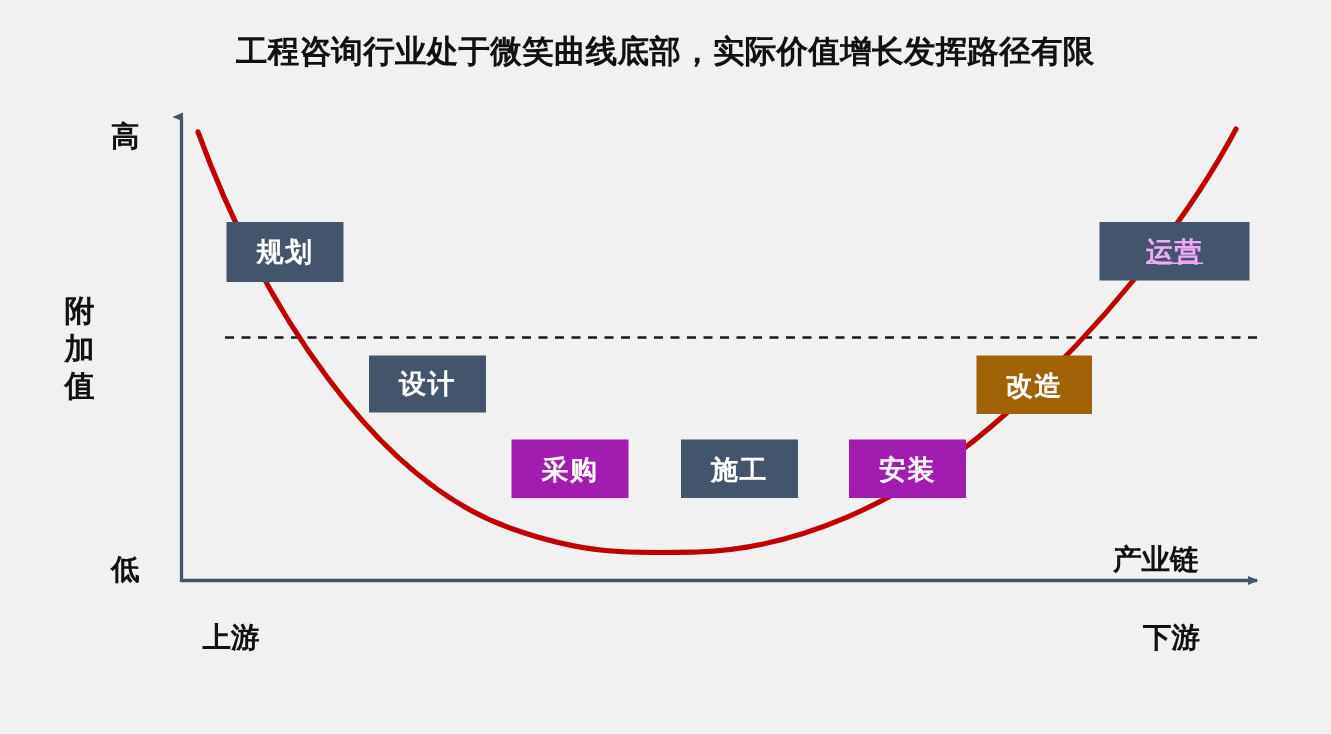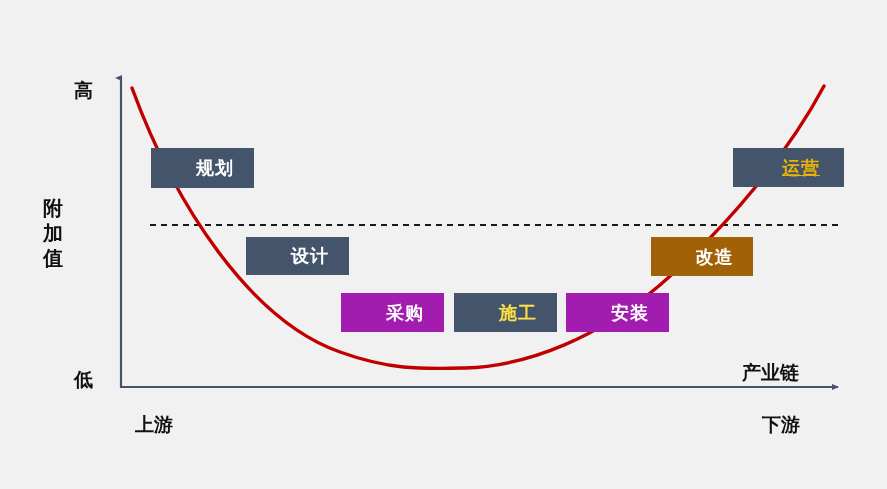--- a/index.html
+++ b/index.html
@@ -67,28 +67,28 @@
     position: absolute;
     background: #44556b;
     color: #ffffff;
     font-size: 18px;
     font-weight: bold;
     display: flex;
     align-items: center;
     justify-content: center;
     letter-spacing: 1px;
     white-space: nowrap;
-    padding-left: 25px;
   }
 </style>
 </head>
 <body>
 
 <div id="stage">
 
+  <div class="chart-title">工程咨询行业处于微笑曲线底部，实际价值增长发挥路径有限</div>
 
   <svg id="plot" viewBox="0 0 887 489" xmlns="http://www.w3.org/2000/svg">
     <defs>
       <marker id="arrow-up" markerWidth="8" markerHeight="8" refX="3" refY="6" orient="auto" markerUnits="userSpaceOnUse">
         <path d="M3,0 L6,7 L0,7 Z" fill="#44556b"></path>
       </marker>
       <marker id="arrow-right" markerWidth="8" markerHeight="8" refX="6" refY="3" orient="auto" markerUnits="userSpaceOnUse">
         <path d="M0,0 L7,3 L0,6 Z" fill="#44556b"></path>
       </marker>
     </defs>
@@ -115,19 +115,19 @@
   </div>
 
   <div class="axis-label" id="label-upstream">上游</div>
   <div class="axis-label" id="label-downstream">下游</div>
   <div class="axis-label" id="label-chain">产业链</div>
 
   <div id="stage-boxes">
       <div class="stage-box" style="left: 151px; top: 148px; width: 78px; height: 40px; background: rgb(68, 85, 107); color: rgb(255, 255, 255);">规划</div>
       <div class="stage-box" style="left: 246px; top: 237px; width: 78px; height: 38px; background: rgb(68, 85, 107); color: rgb(255, 255, 255);">设计</div>
       <div class="stage-box" style="left: 341px; top: 293px; width: 78px; height: 39px; background: #a21caf; color: rgb(255, 255, 255);">采购</div>
-      <div class="stage-box" style="left: 454px; top: 293px; width: 78px; height: 39px; background: rgb(68, 85, 107); color: #fde047;">施工</div>
+      <div class="stage-box" style="left: 454px; top: 293px; width: 78px; height: 39px; background: rgb(68, 85, 107); color: #ffffff;">施工</div>
       <div class="stage-box" style="left: 566px; top: 293px; width: 78px; height: 39px; background: #a21caf; color: rgb(255, 255, 255);">安装</div>
       <div class="stage-box" style="left: 651px; top: 237px; width: 77px; height: 39px; background: #a16207; color: rgb(255, 255, 255);">改造</div>
-      <div class="stage-box" style="left: 733px; top: 148px; width: 86px; height: 39px; background: rgb(68, 85, 107); color: #eab308; text-decoration: underline;">运营</div>
+      <div class="stage-box" style="left: 733px; top: 148px; width: 100px; height: 39px; background: rgb(68, 85, 107); color: #f0abfc; text-decoration: underline;">运营</div>
     </div>
 
 </div>
 
 </body></html>

